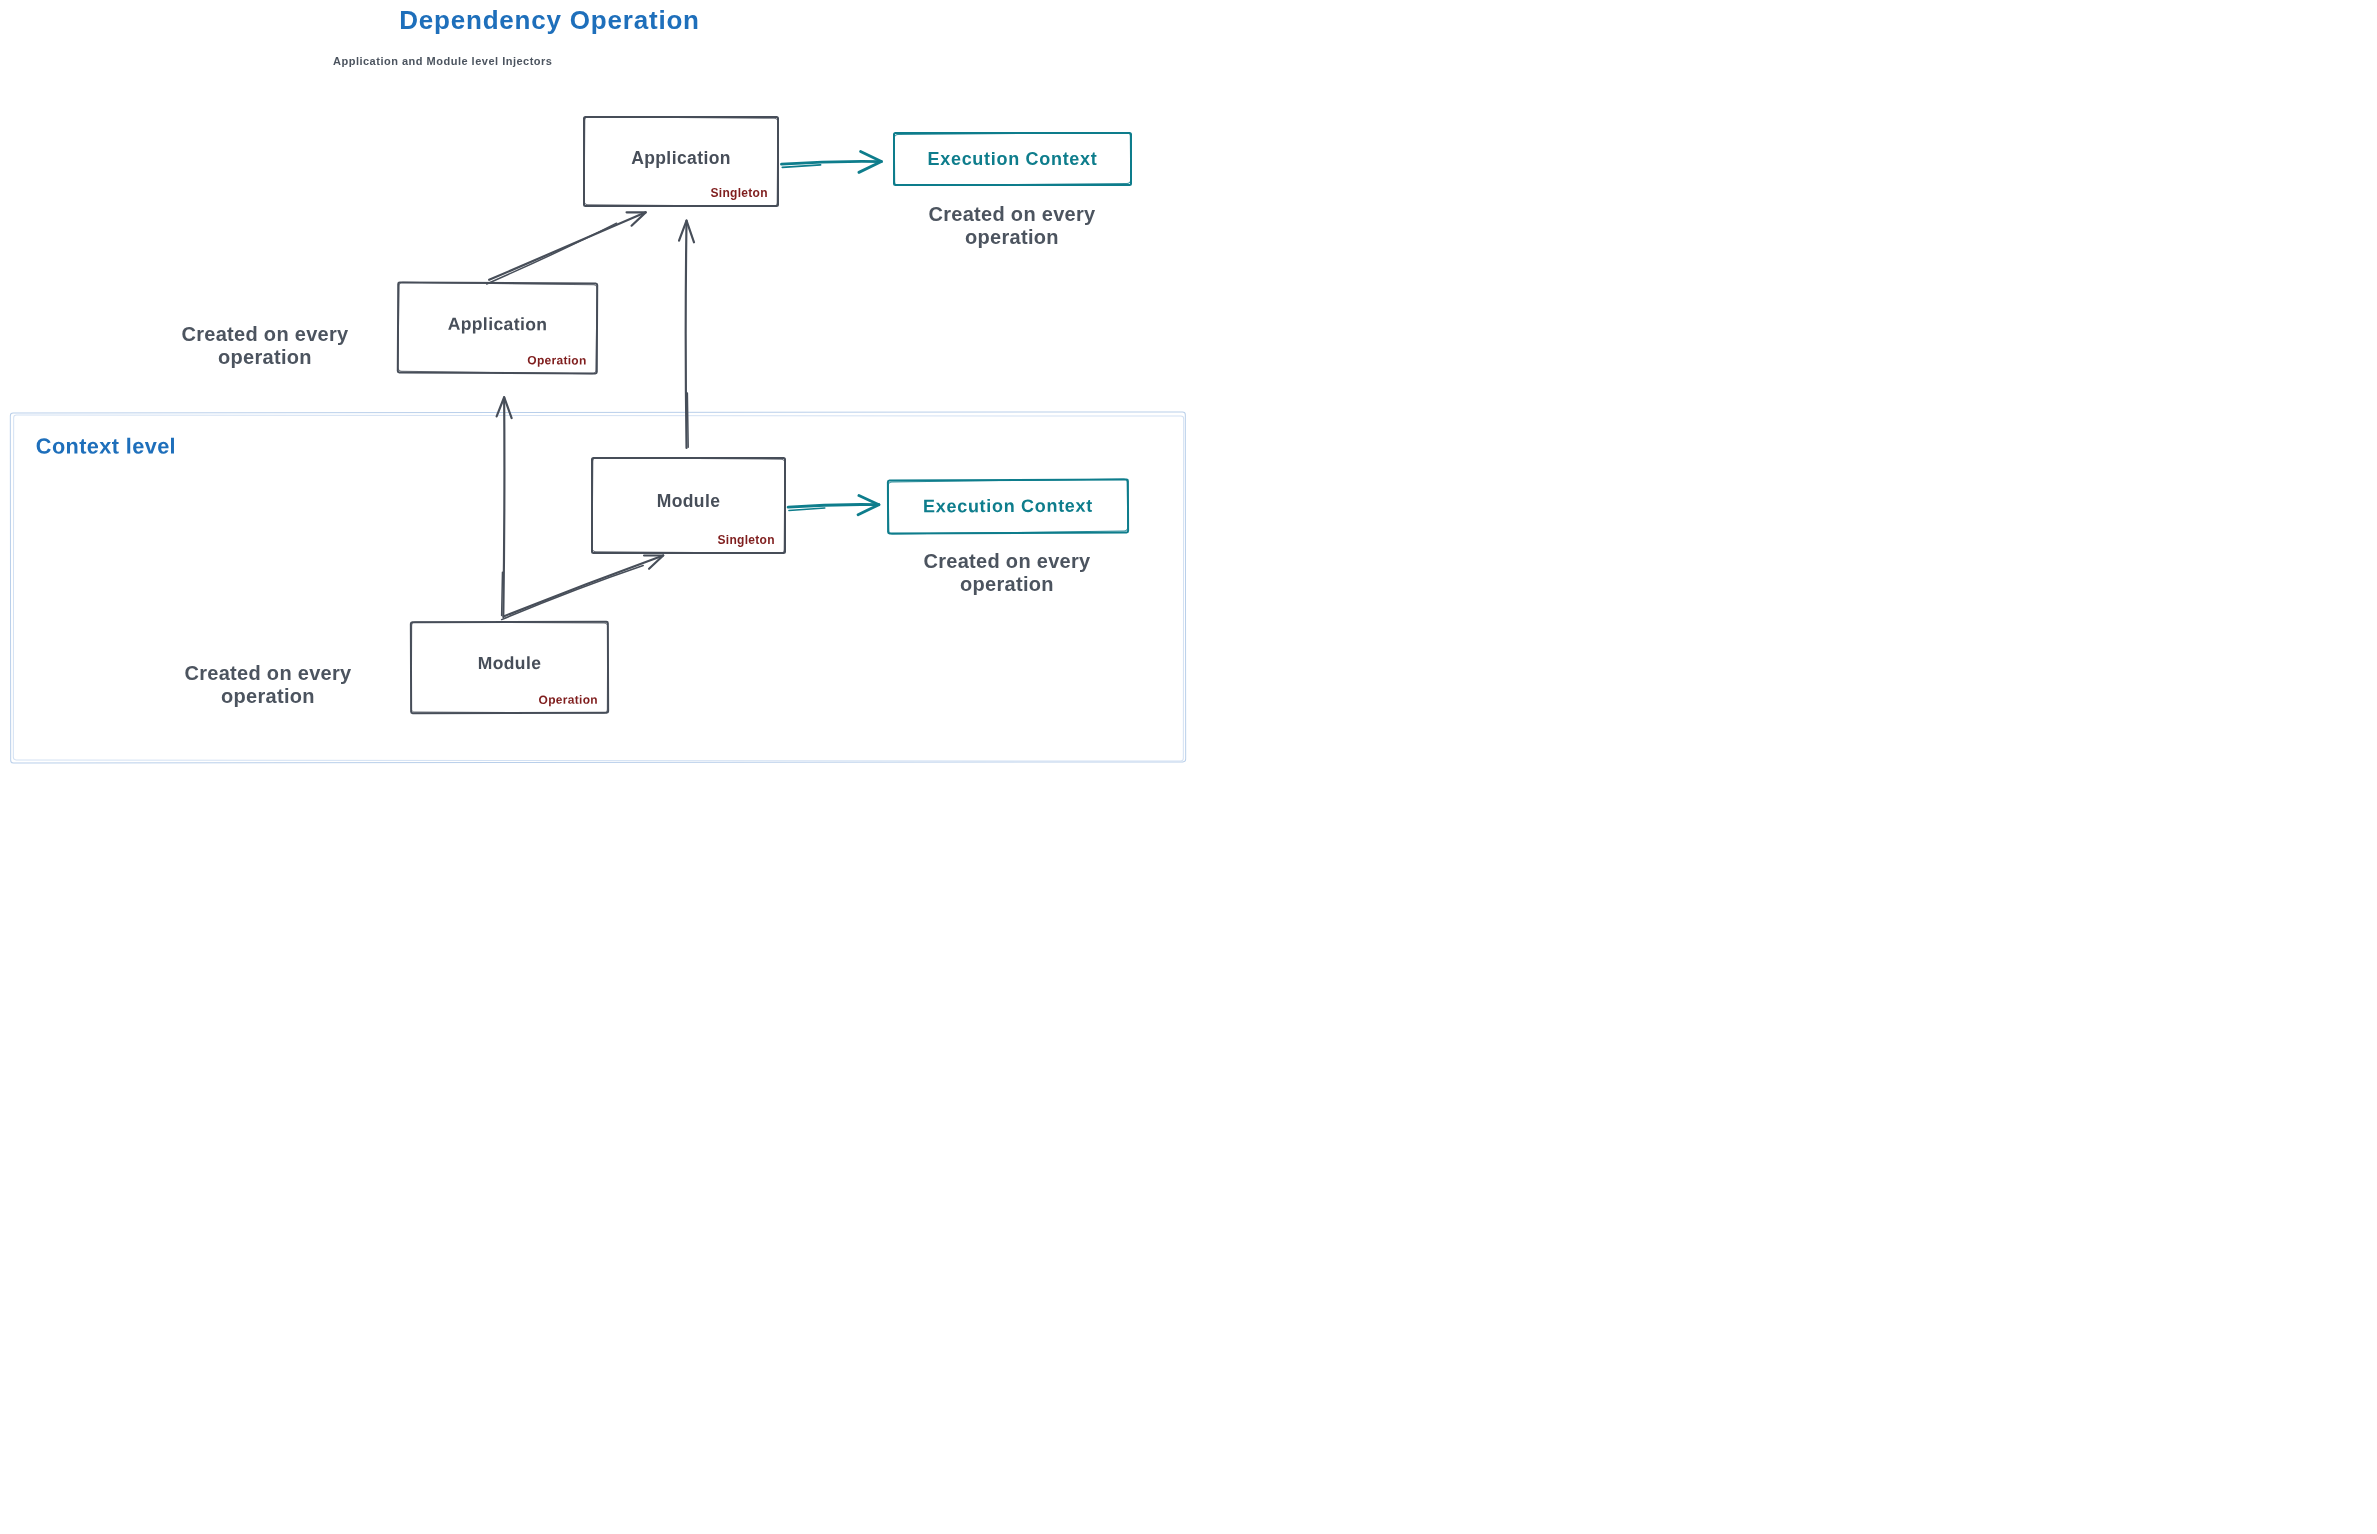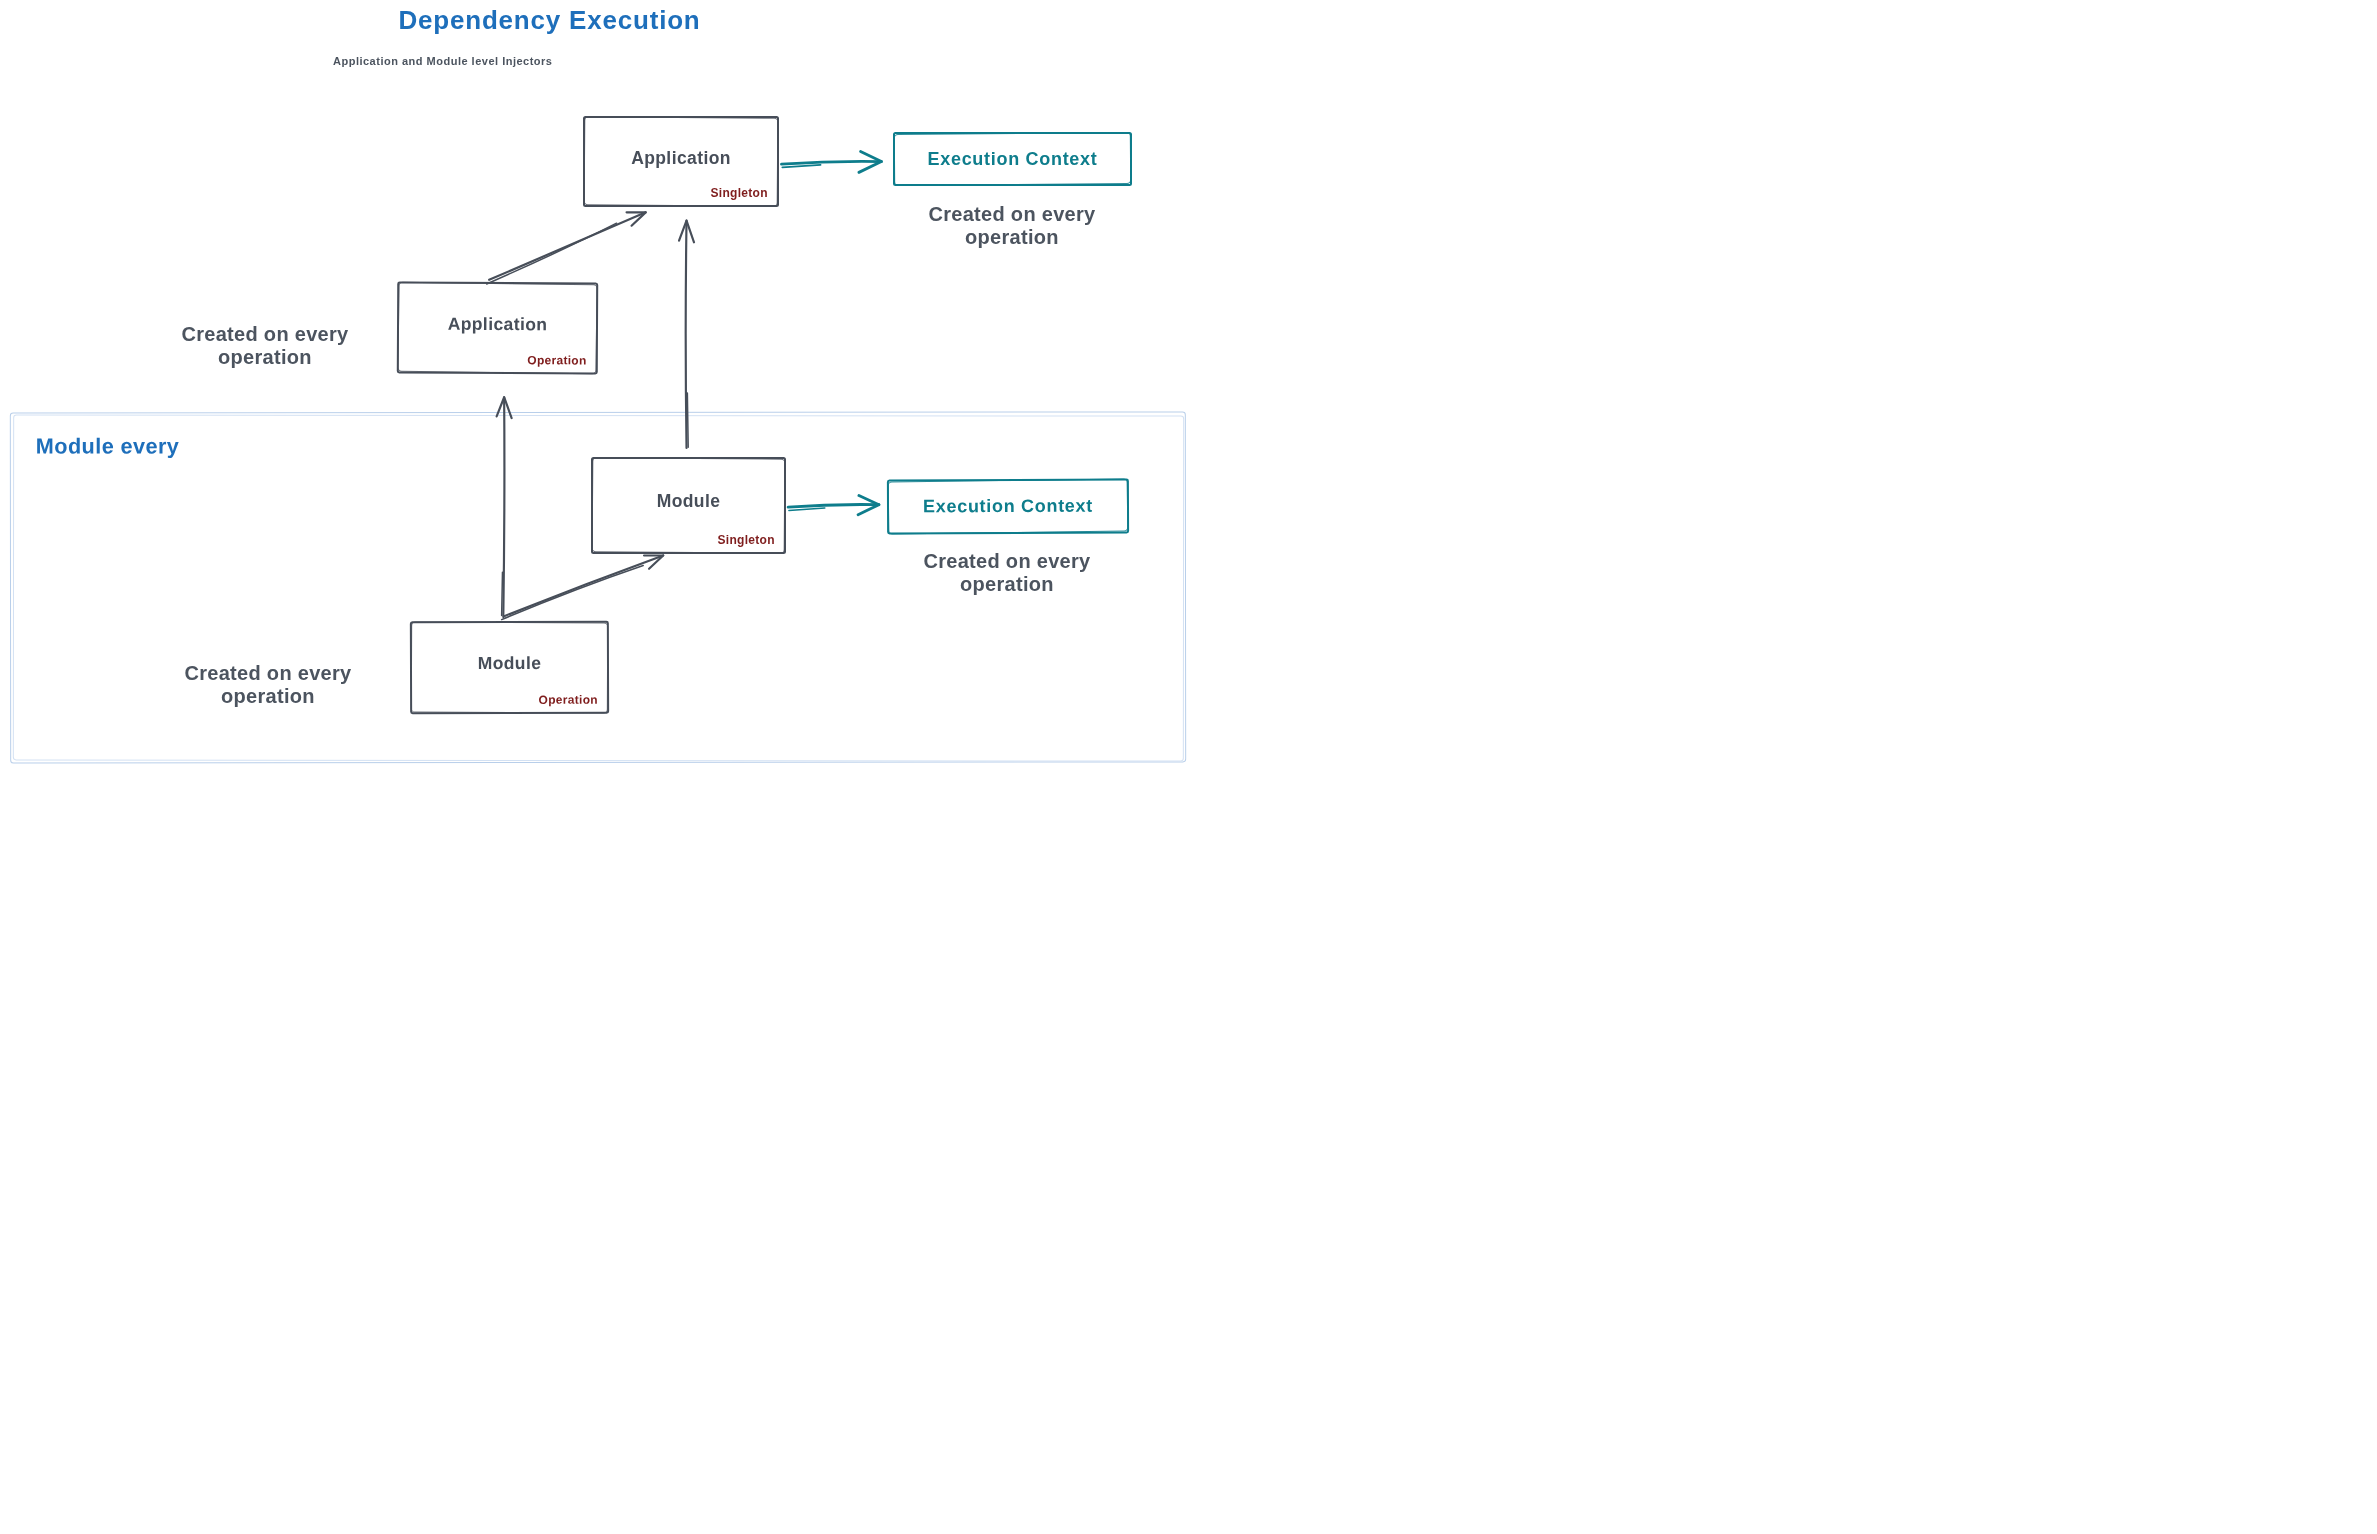--- a/index.html
+++ b/index.html
@@ -57,25 +57,25 @@
   .slate-arrow{stroke:#474e59;stroke-width:2.6;}
   .slate-arrow-thin{stroke:#474e59;stroke-width:1.8;}
   .teal-arrow{stroke:#0e7d8c;stroke-width:3.4;}
   .teal-arrow-thin{stroke:#0e7d8c;stroke-width:2;}
 </style>
 </head>
 <body>
 
 <div class="stage">
 
-  <div class="title">Dependency Execution</div>
+  <div class="title">Dependency Operation</div>
   <div class="subtitle">Application and Module level Injectors</div>
 
   <div class="frame frame-module">
-    <div class="frame-label">Module every</div>
+    <div class="frame-label">Context level</div>
   </div>
 
   <div class="node n-app-singleton">
     <div class="node-title">Application</div>
     <div class="node-scope">Singleton</div>
   </div>
 
   <div class="ctx n-ctx-app">
     <div class="ctx-label">Execution Context</div>
   </div>

